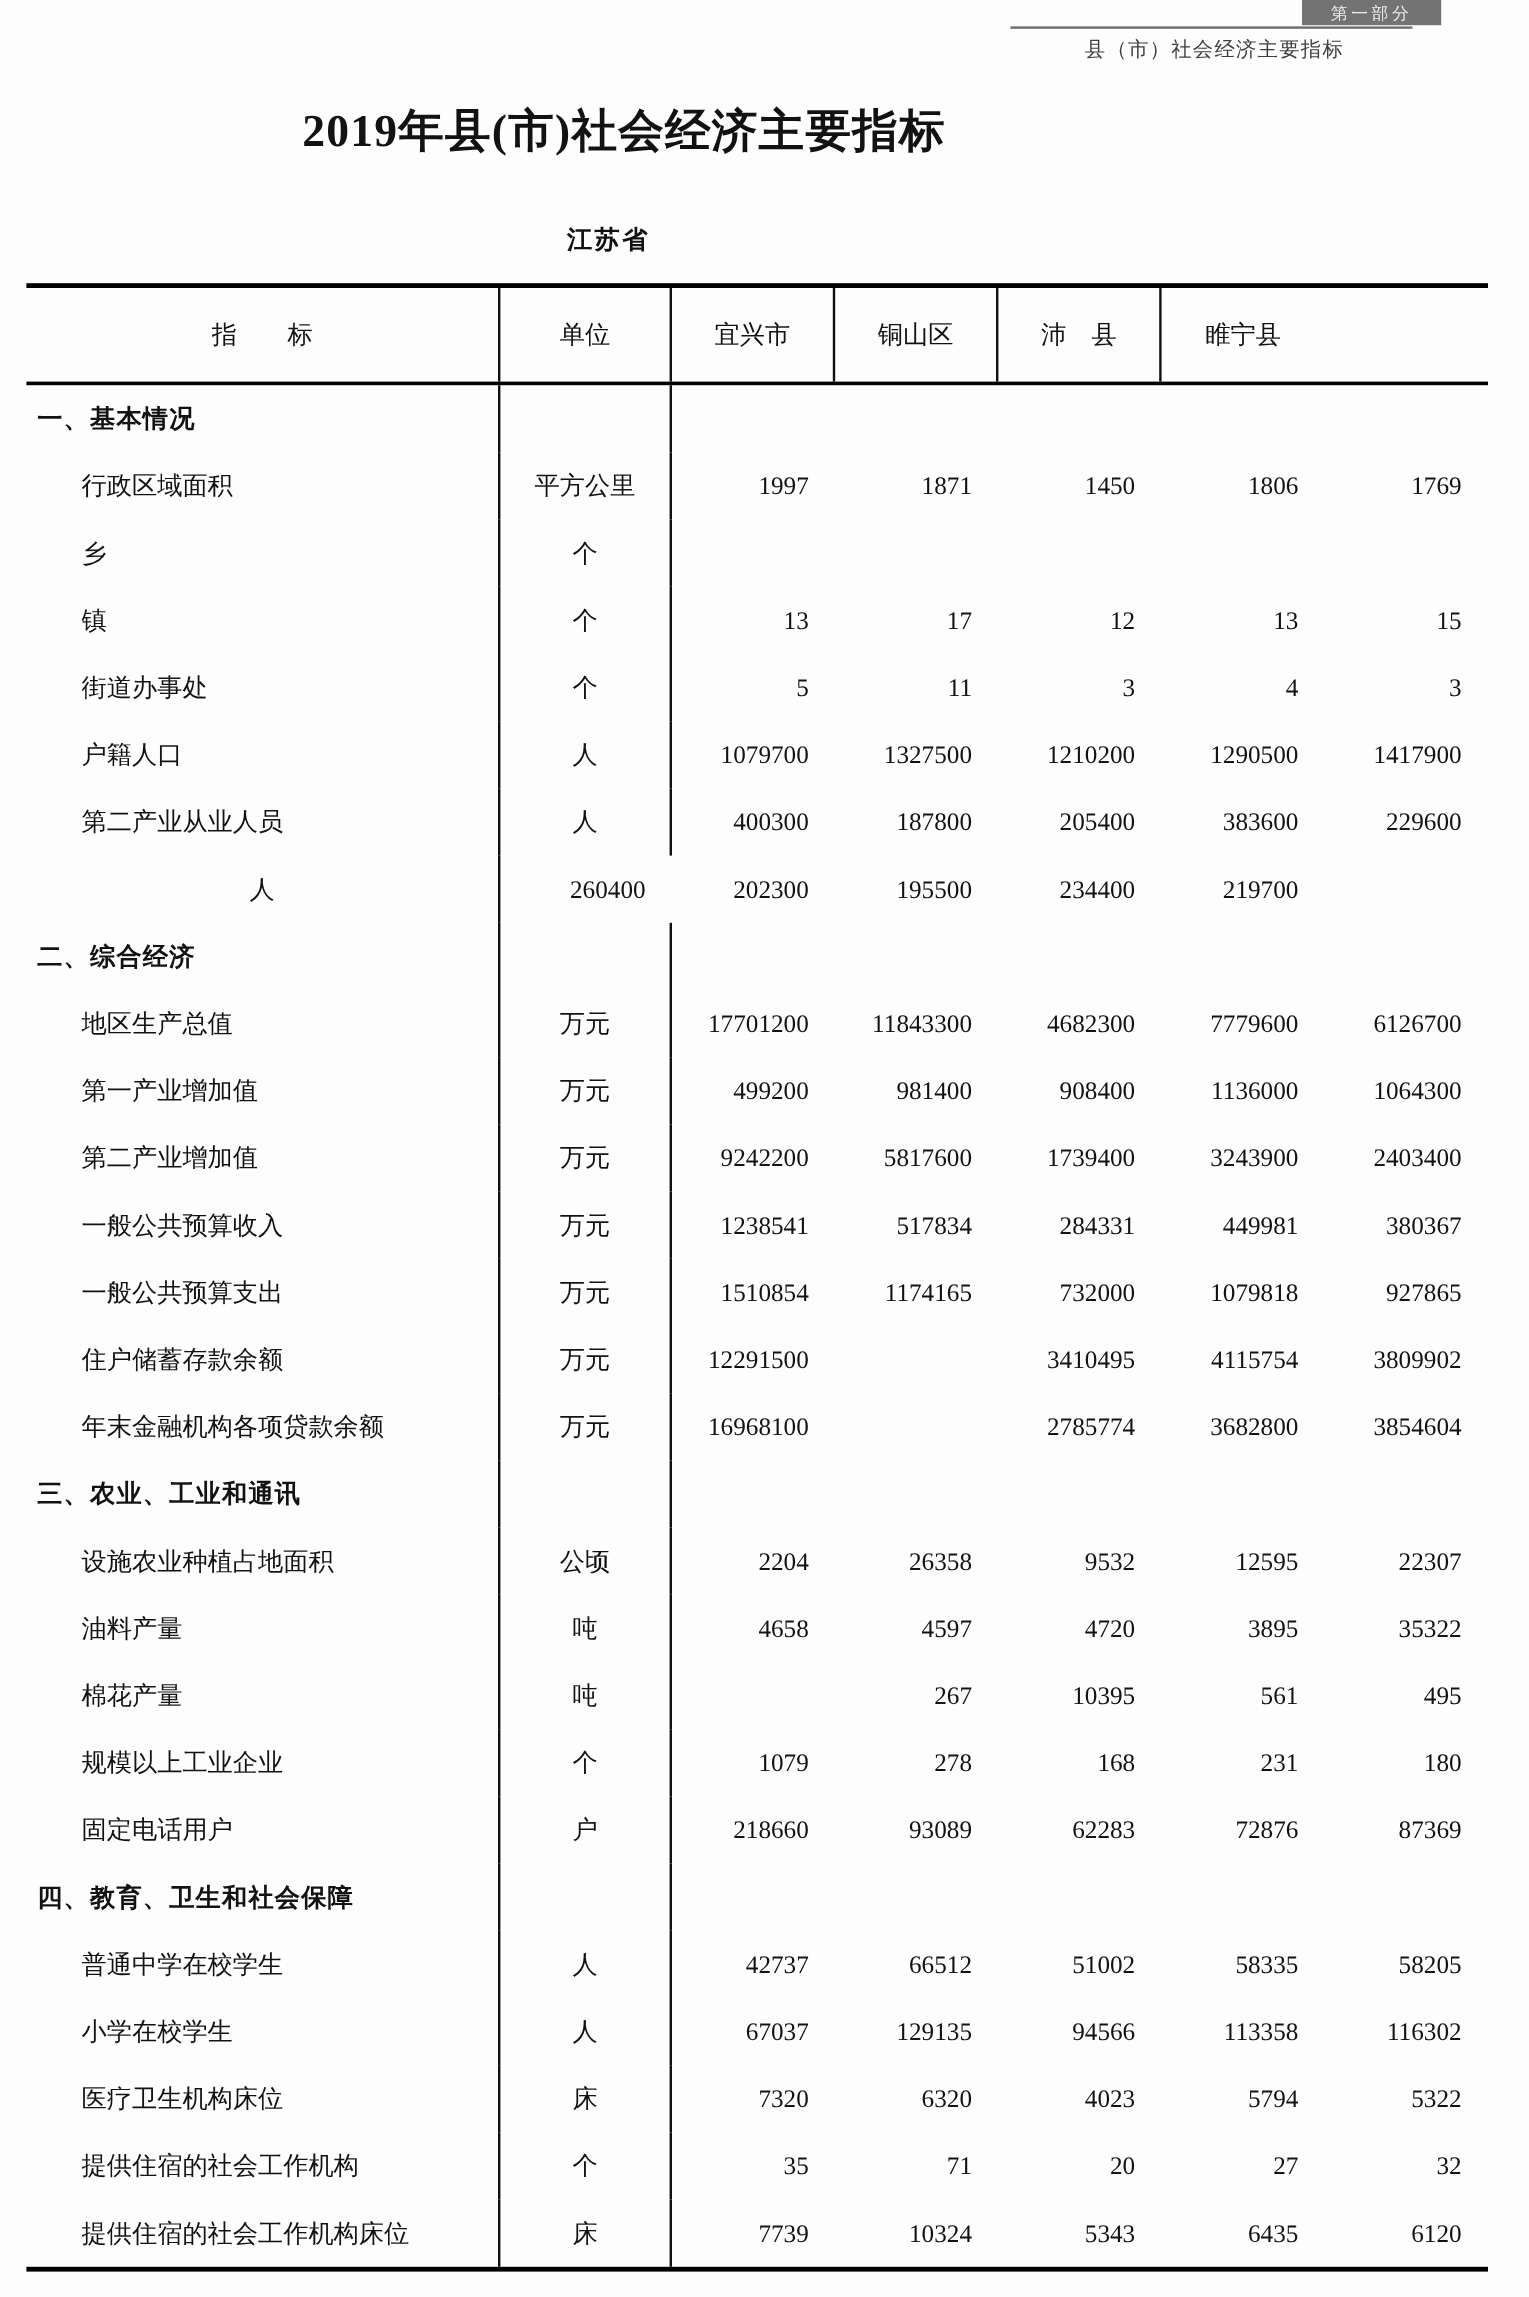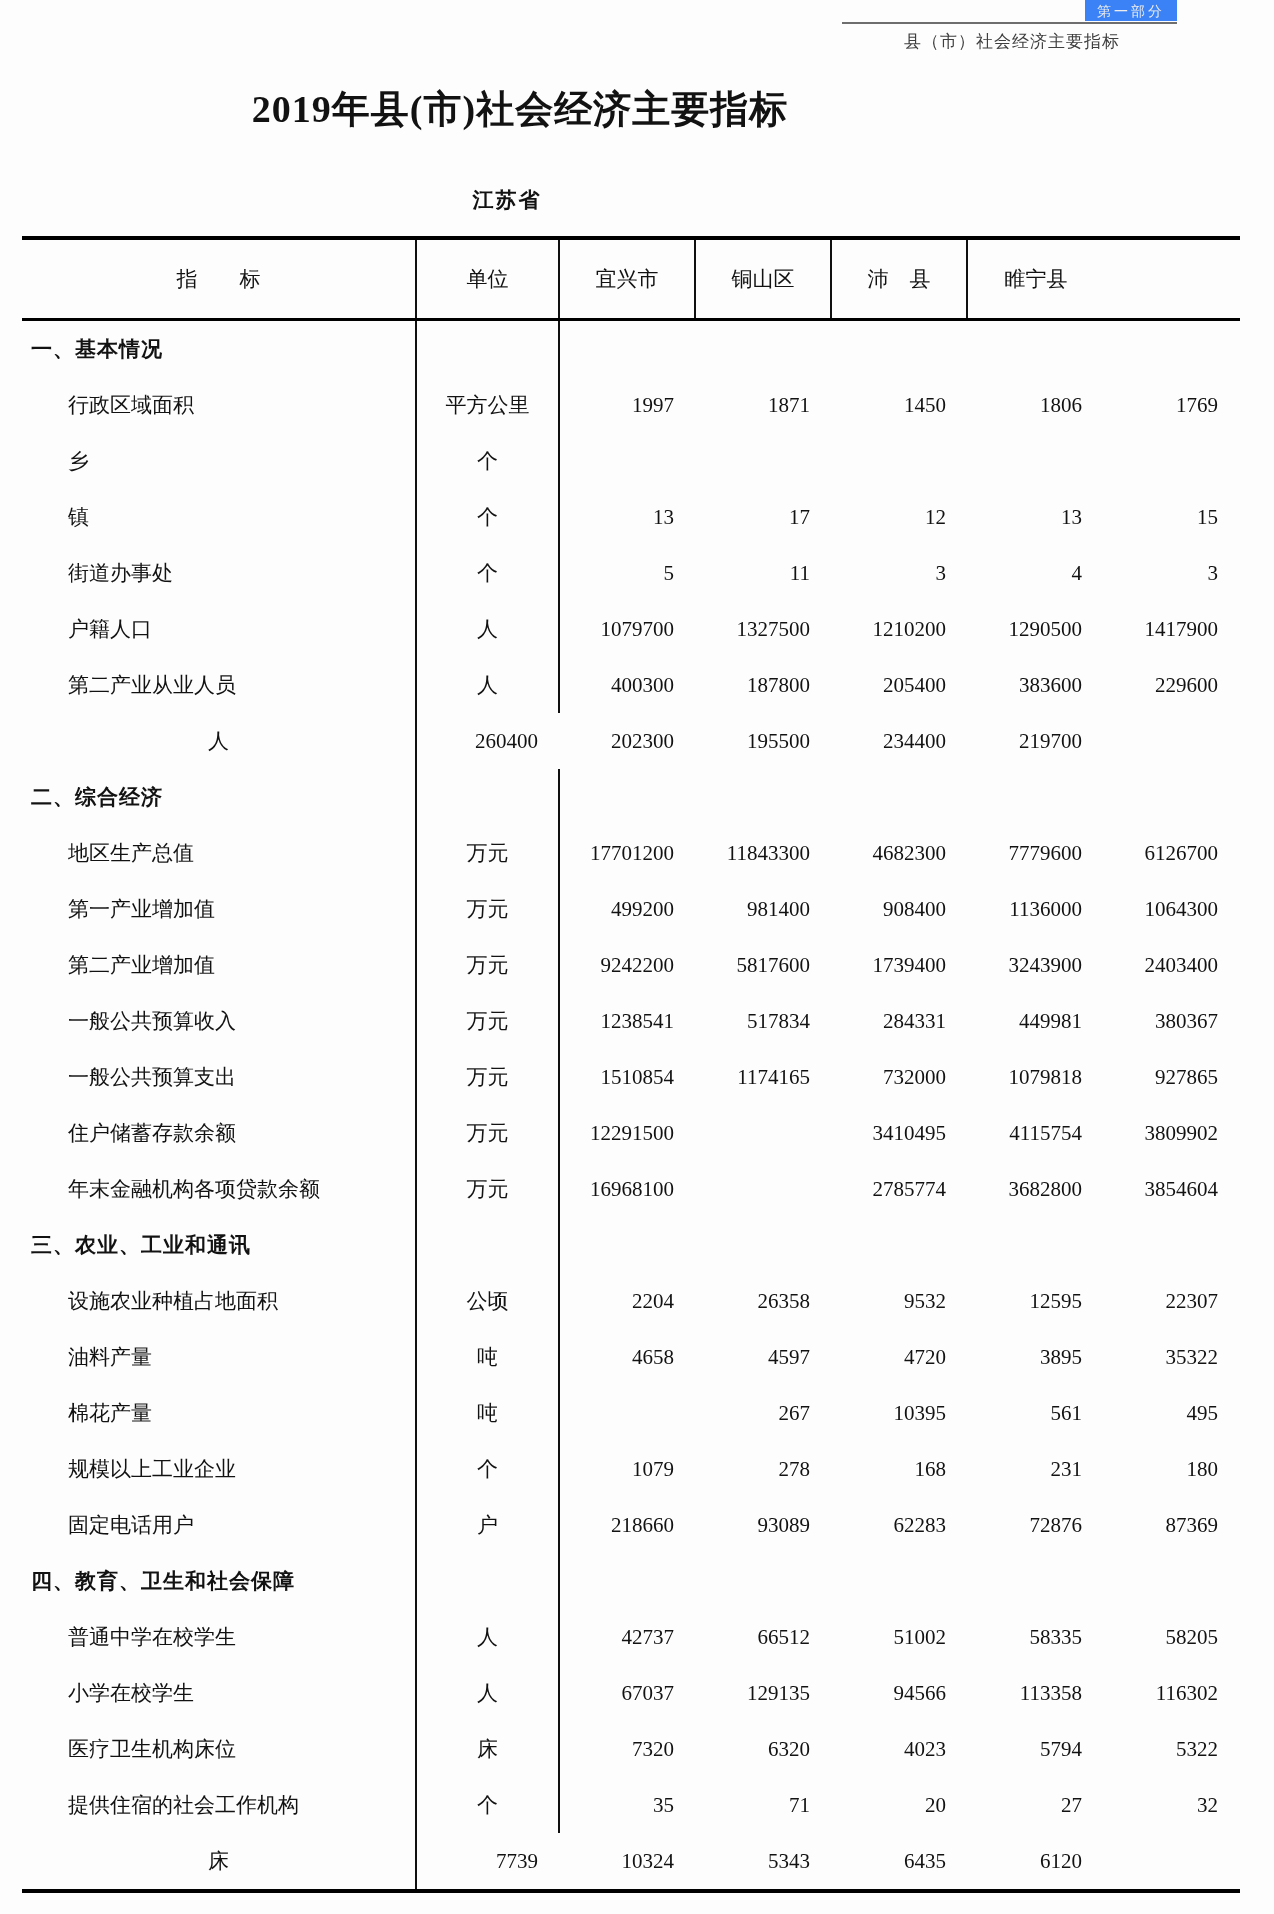--- a/index.html
+++ b/index.html
@@ -3,22 +3,22 @@
 <meta charset="utf-8">
 <style>
   html,body { margin:0; padding:0; background:#e8e8e8; }
   #page {
     position:relative; width:1274px; height:1914px; background:#fdfdfd;
     font-family:"Liberation Serif","DejaVu Serif",serif; color:#121212;
     margin:0 auto; overflow:hidden;
   }
   
   .part-badge {
-    position:absolute; left:1085px; top:0; width:92px; height:21px;
-    background:#3b82f6; color:#ececec; font-size:14px; line-height:22px;
+    position:absolute; left:1085px; top:0; width:116px; height:21px;
+    background:#737373; color:#ececec; font-size:14px; line-height:22px;
     text-align:center; letter-spacing:3px;
     font-family:"Liberation Sans","DejaVu Sans",sans-serif;
   }
   .header-rule {
     position:absolute; left:842px; top:22px; width:335px; height:0;
     border-top:2px solid #6e6e6e;
   }
   .page-header-title {
     position:absolute; left:846px; top:30px; width:332px; text-align:center;
     font-size:17px; color:#3e3e3e; letter-spacing:1px;
@@ -322,20 +322,21 @@
         <div class="trow">
           <div class="ind">提供住宿的社会工作机构</div>
           <div class="unit">个</div>
           <div class="val">35</div>
           <div class="val">71</div>
           <div class="val">20</div>
           <div class="val">27</div>
           <div class="val">32</div>
         </div>
         <div class="trow">
+          <div class="ind">提供住宿的社会工作机构床位</div>
           <div class="unit">床</div>
           <div class="val">7739</div>
           <div class="val">10324</div>
           <div class="val">5343</div>
           <div class="val">6435</div>
           <div class="val">6120</div>
         </div>
       </div>
   </div>
 </div>

